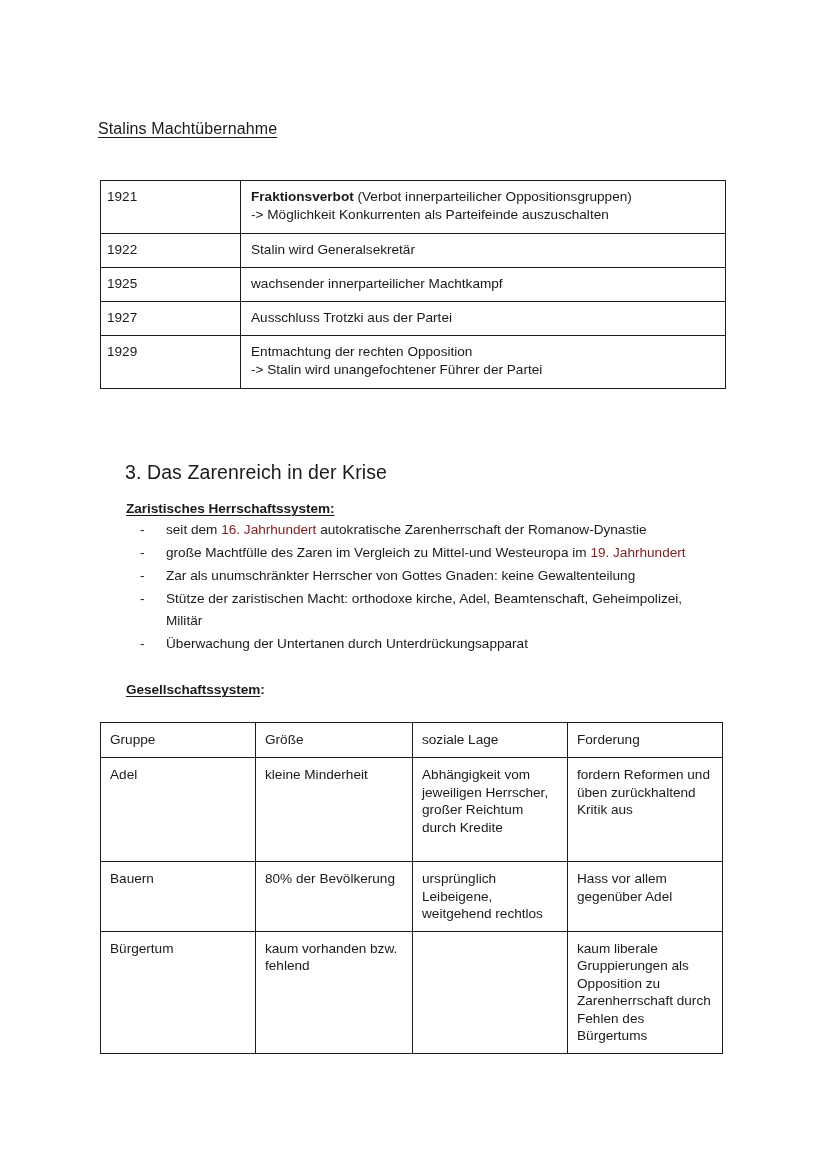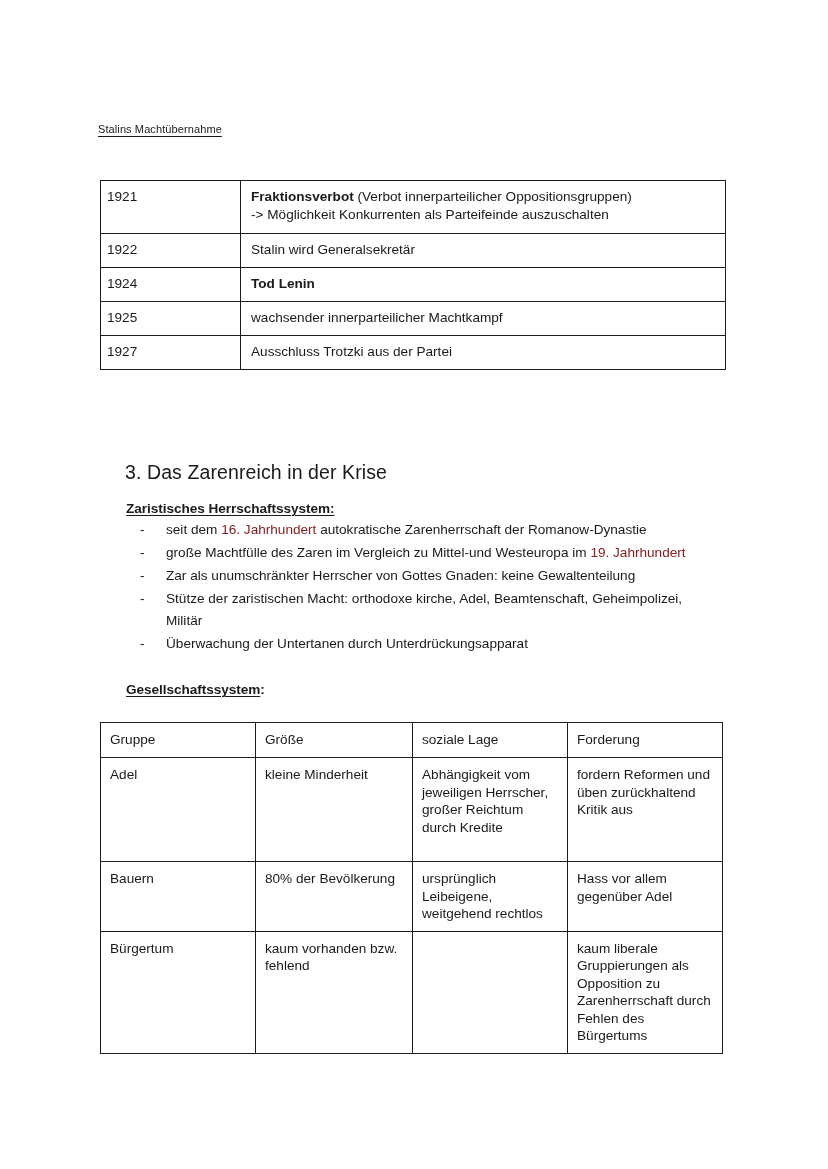--- a/index.html
+++ b/index.html
@@ -20,21 +20,21 @@
     position: absolute;
     inset: 0;
     background: #ffffff;
   }
 
   
   .doc-title {
     position: absolute;
     left: 98px;
     top: 120px;
-    font-size: 11px;
+    font-size: 16px;
     line-height: 18px;
     letter-spacing: 0.1px;
     text-decoration: underline;
     text-underline-offset: 3px;
     text-decoration-thickness: 1px;
     white-space: nowrap;
   }
 
   
   .tbl {
@@ -151,35 +151,36 @@
           <span>-&gt; Möglichkeit Konkurrenten als Parteifeinde auszuschalten</span>
         </td>
       </tr>
       <tr>
         <td>1922</td>
         <td class="event-cell">
           <b></b><span>Stalin wird Generalsekretär</span>
         </td>
       </tr>
       <tr>
-        <td>1924</td>
-        <td class="event-cell">
-          <b>Tod Lenin</b><span></span>
-        </td>
-      </tr>
-      <tr>
         <td>1925</td>
         <td class="event-cell">
           <b></b><span>wachsender innerparteilicher Machtkampf</span>
         </td>
       </tr>
       <tr>
         <td>1927</td>
         <td class="event-cell">
           <b></b><span>Ausschluss Trotzki aus der Partei</span>
+        </td>
+      </tr>
+      <tr class="row-tall">
+        <td>1929</td>
+        <td class="event-cell">
+          <b></b><span>Entmachtung der rechten Opposition</span><br>
+          <span>-&gt; Stalin wird unangefochtener Führer der Partei</span>
         </td>
       </tr>
     </tbody>
   </table>
 
   <h2 class="section-heading">3. Das Zarenreich in der Krise</h2>
 
   <div class="sub-heading" id="heading-zaristisches">
     <span class="u">Zaristisches Herrschaftssystem:</span>
   </div>

